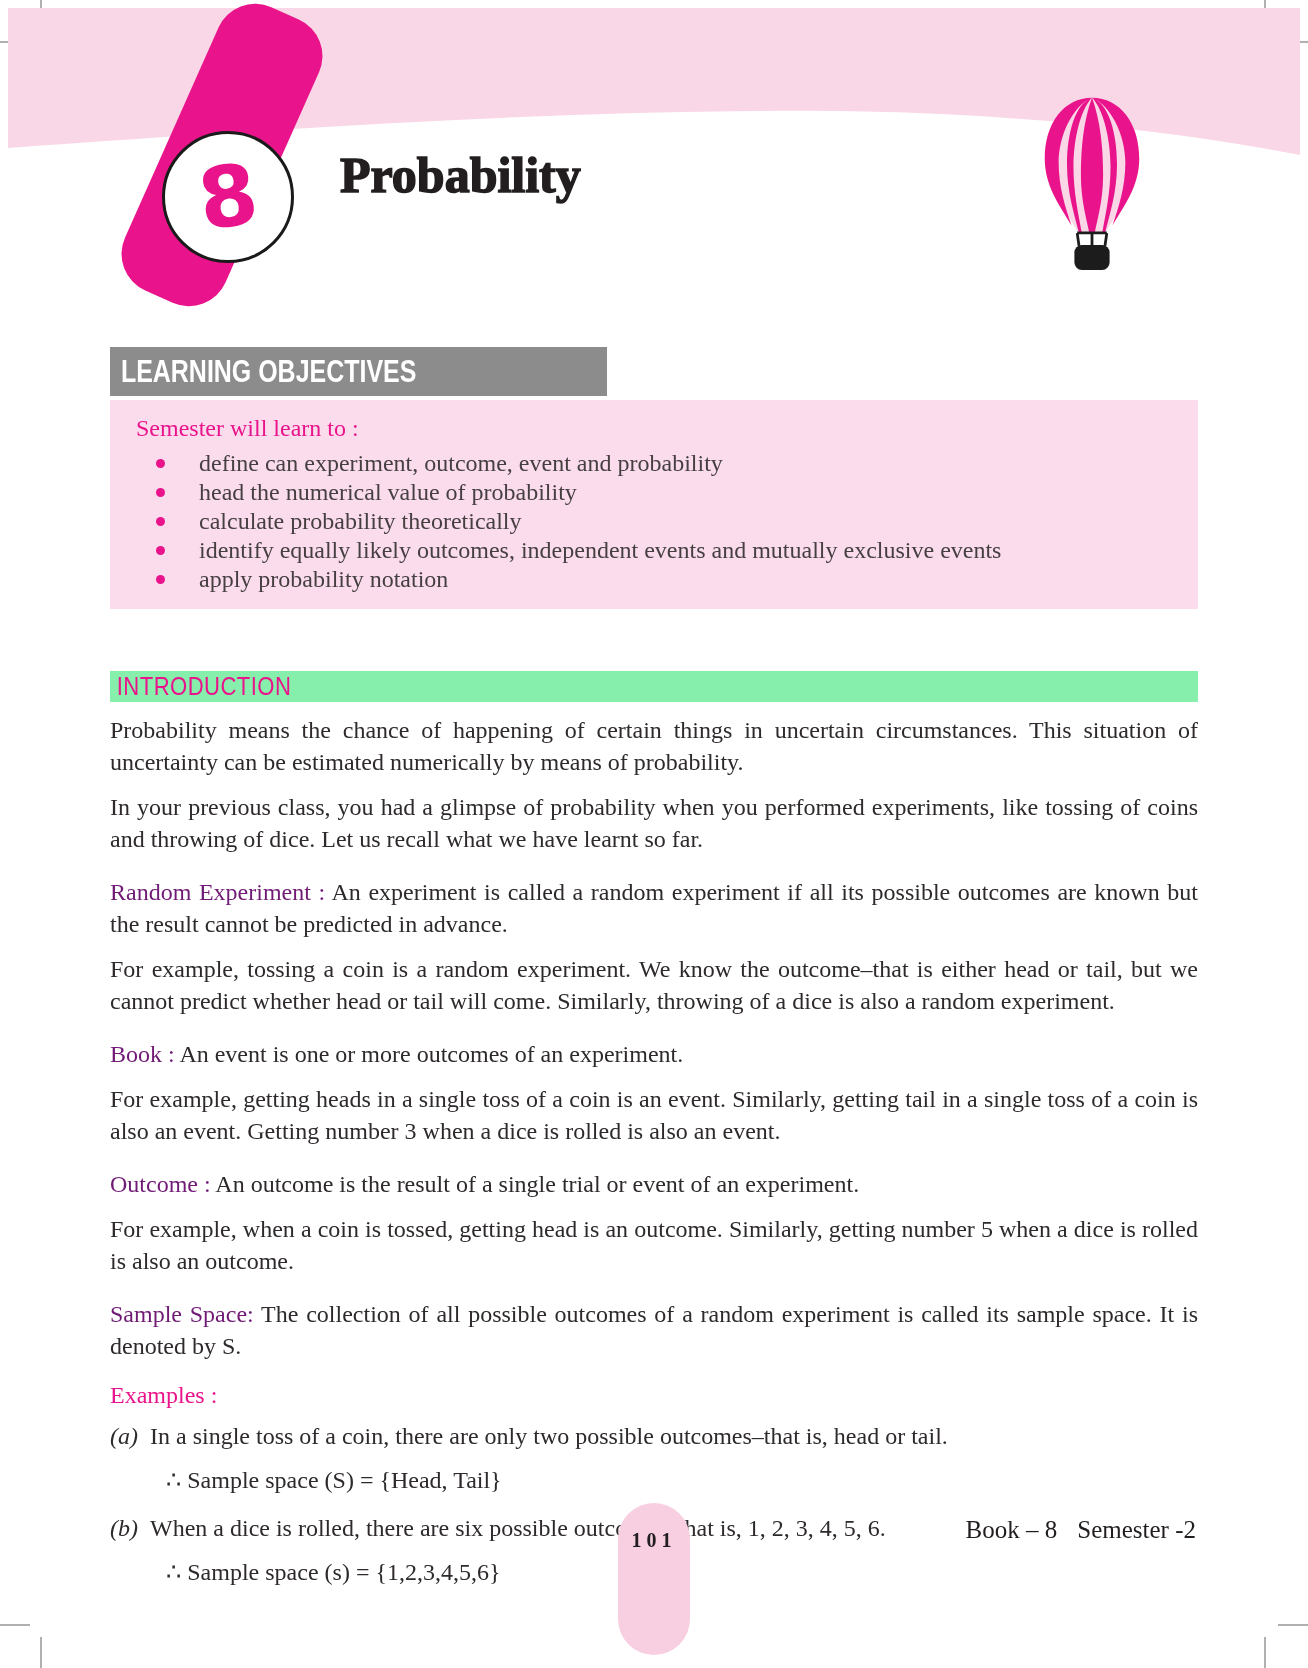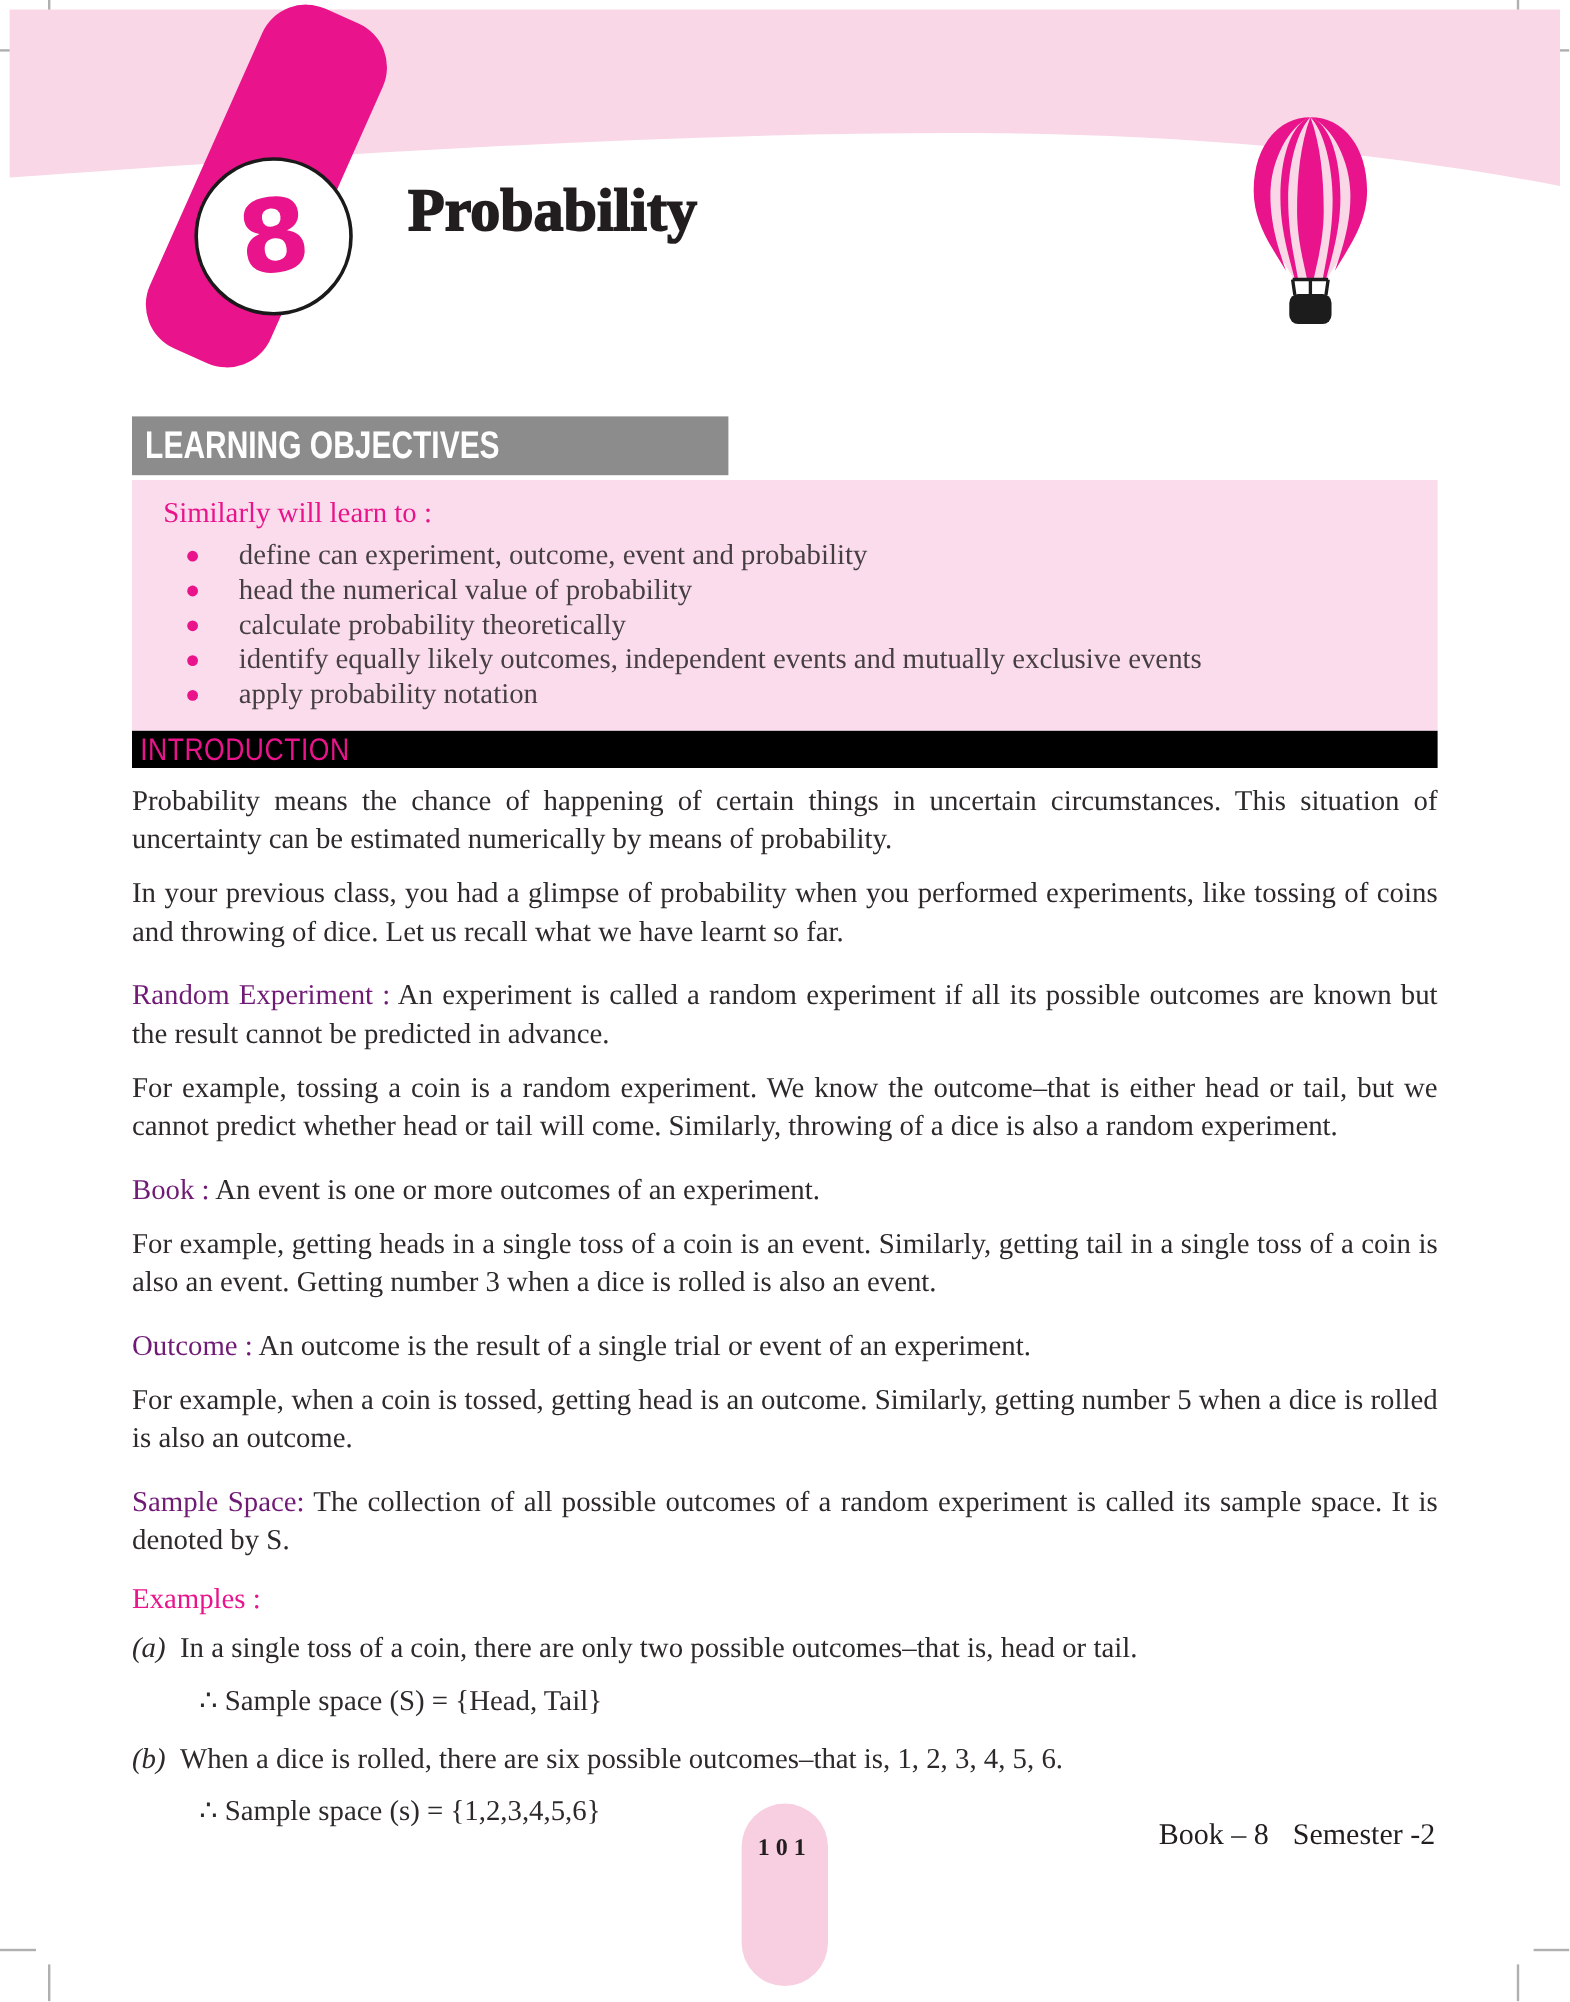--- a/index.html
+++ b/index.html
@@ -36,21 +36,21 @@
           font-family:"Liberation Sans","DejaVu Sans",sans-serif;font-weight:bold;font-size:32px;
           line-height:49px;box-sizing:border-box;}
   .lo-bar span{display:inline-block;transform:scaleX(0.78);transform-origin:left center;padding-left:14px;white-space:nowrap;}
 
   .lo-box{background:#fbdcec;margin-top:4px;padding:13px 26px 15px 26px;box-sizing:border-box;}
   .lo-lead{color:#e9148b;font-size:24px;line-height:30px;margin:0 0 6px 0;}
   .lo-list{list-style:none;margin:0;padding:0;}
   .lo-item{display:flex;align-items:flex-start;font-size:24px;line-height:29px;color:#453f41;}
   .lo-dot{flex:0 0 auto;width:9px;height:9px;border-radius:50%;background:#e9148b;margin:10px 34px 0 20px;}
 
-  .intro-bar{height:31px;background:#000000;line-height:31px;margin-bottom:12px;}
+  .intro-bar{margin-top:62px;height:31px;background:#86efac;line-height:31px;margin-bottom:12px;}
   .intro-bar span{display:inline-block;color:#e9148b;font-family:"Liberation Sans","DejaVu Sans",sans-serif;
           font-size:26px;letter-spacing:0.5px;transform:scaleX(0.85);transform-origin:left center;padding-left:8px;white-space:nowrap;}
 
   .body-p{font-size:24px;line-height:32px;text-align:justify;margin:0 0 13px 0;}
   .lead-p{margin-top:21px;}
   .mag{color:#701a75;}
 
   .ex-heading{color:#e9148b;font-size:24px;line-height:30px;margin:18px 0 10px 0;}
   .ex-item{position:relative;padding-left:40px;font-size:24px;line-height:32px;margin:0 0 12px 0;}
   .ex-marker{position:absolute;left:0;top:0;font-style:italic;}
@@ -99,21 +99,21 @@
     <rect x="41" y="163" width="38" height="27" rx="8" fill="#1c1c1c"></rect>
   </svg>
 
   <div class="content">
 
     <div class="lo-bar">
       <span>LEARNING OBJECTIVES</span>
     </div>
 
     <div class="lo-box">
-      <p class="lo-lead">Similarly will learn to :</p>
+      <p class="lo-lead">Semester will learn to :</p>
       <ul class="lo-list">
         <li class="lo-item">
           <span class="lo-dot"></span>
           <span>define can experiment, outcome, event and probability</span>
         </li>
         <li class="lo-item">
           <span class="lo-dot"></span>
           <span>head the numerical value of probability</span>
         </li>
         <li class="lo-item">

